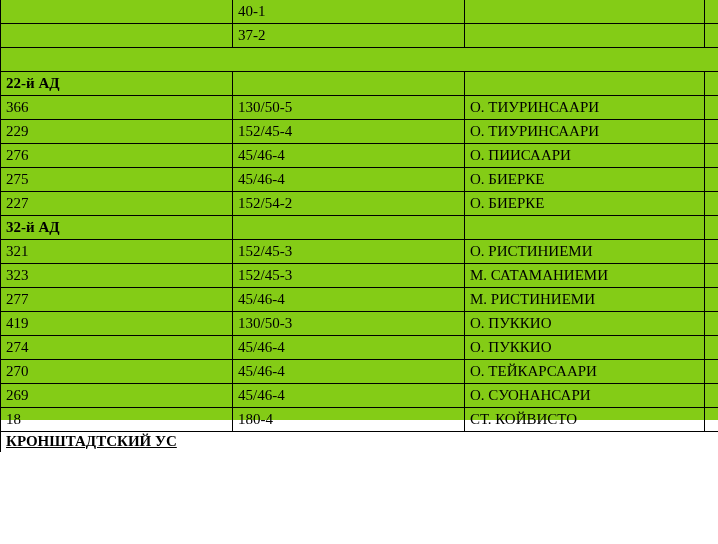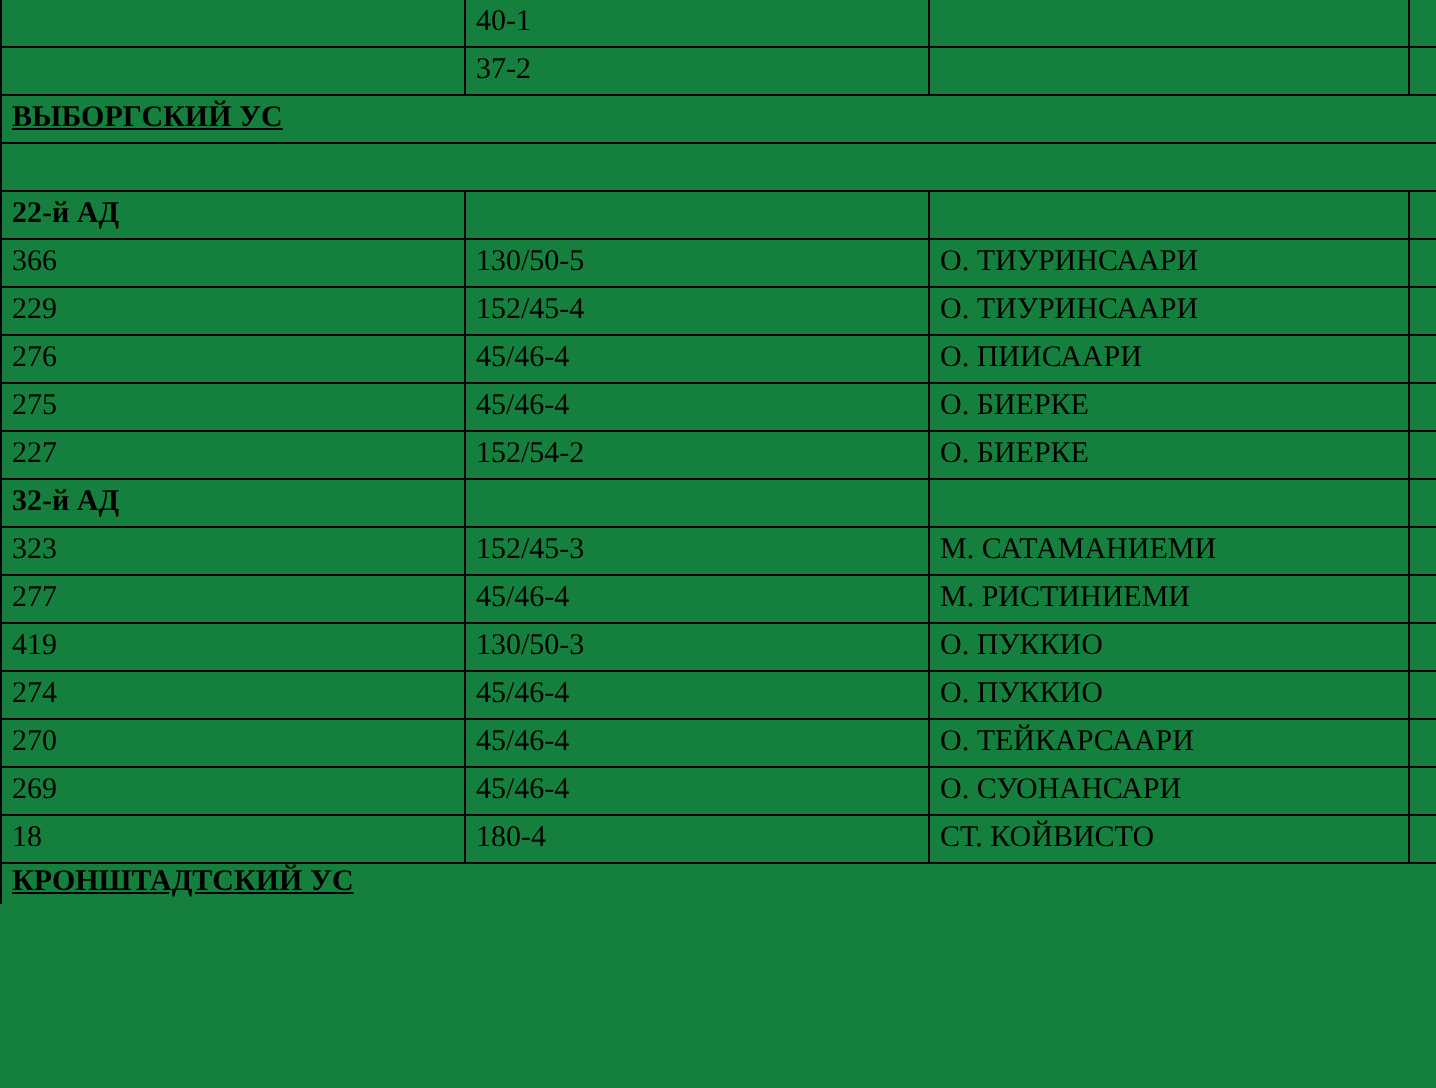--- a/index.html
+++ b/index.html
@@ -10,22 +10,22 @@
   body {
     width: 718px;
     height: 544px;
     font-family: "Liberation Serif", serif;
     color: #000000;
     overflow: hidden;
   }
   .page {
     position: relative;
     width: 718px;
-    height: 544px;
-    background: #15803d;
+    height: 420px;
+    background: #84cc16;
   }
   table.doc-table {
     border-collapse: collapse;
     width: 718px;
     table-layout: fixed;
     margin: 0;
     padding: 0;
   }
   table.doc-table td {
     border: 1px solid #000000;
@@ -107,23 +107,20 @@
         <td class="blank"></td>
         <td class="edge"></td>
       </tr>
       <tr>
         <td class="blank"></td>
         <td>37-2</td>
         <td class="blank"></td>
         <td class="edge"></td>
       </tr>
 
-      <tr>
-        <td class="section-cell" colspan="4">ВЫБОРГСКИЙ УС</td>
-      </tr>
 
       <tr>
         <td class="spacer-cell" colspan="4"></td>
       </tr>
 
       <tr>
         <td class="header-cell">22-й АД</td>
         <td class="blank"></td>
         <td class="blank"></td>
         <td class="edge"></td>
@@ -161,20 +158,26 @@
       </tr>
 
       <tr>
         <td class="header-cell">32-й АД</td>
         <td class="blank"></td>
         <td class="blank"></td>
         <td class="edge"></td>
       </tr>
 
       <tr>
+        <td>321</td>
+        <td>152/45-3</td>
+        <td>О. РИСТИНИЕМИ</td>
+        <td class="edge"></td>
+      </tr>
+      <tr>
         <td>323</td>
         <td>152/45-3</td>
         <td>М. САТАМАНИЕМИ</td>
         <td class="edge"></td>
       </tr>
       <tr>
         <td>277</td>
         <td>45/46-4</td>
         <td>М. РИСТИНИЕМИ</td>
         <td class="edge"></td>

